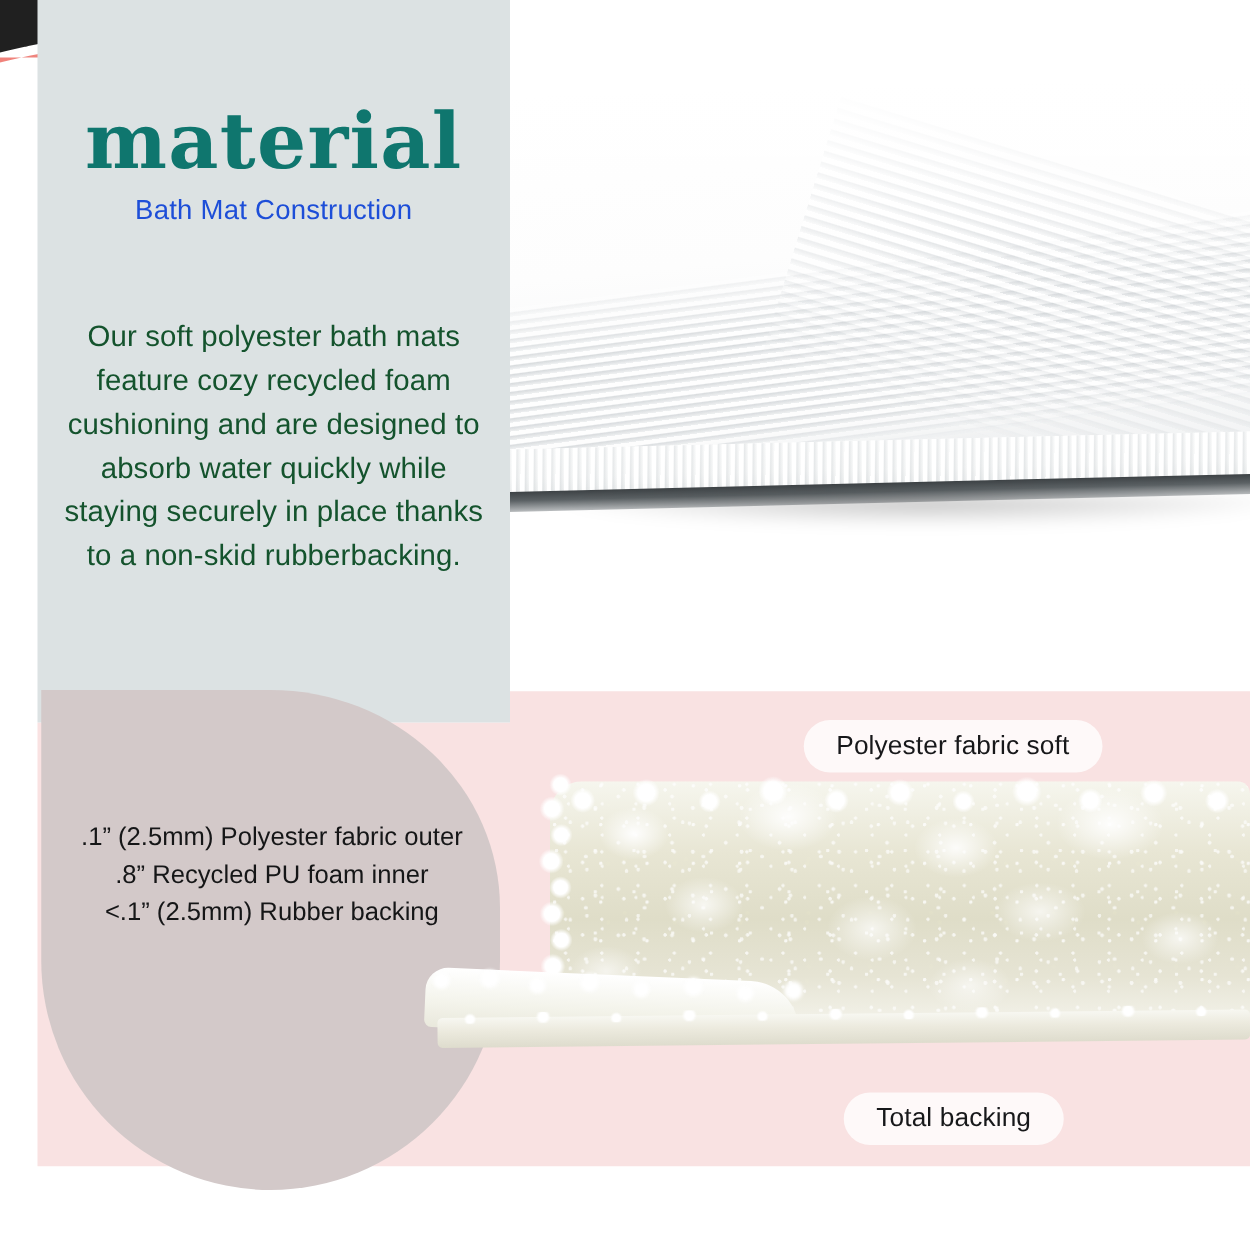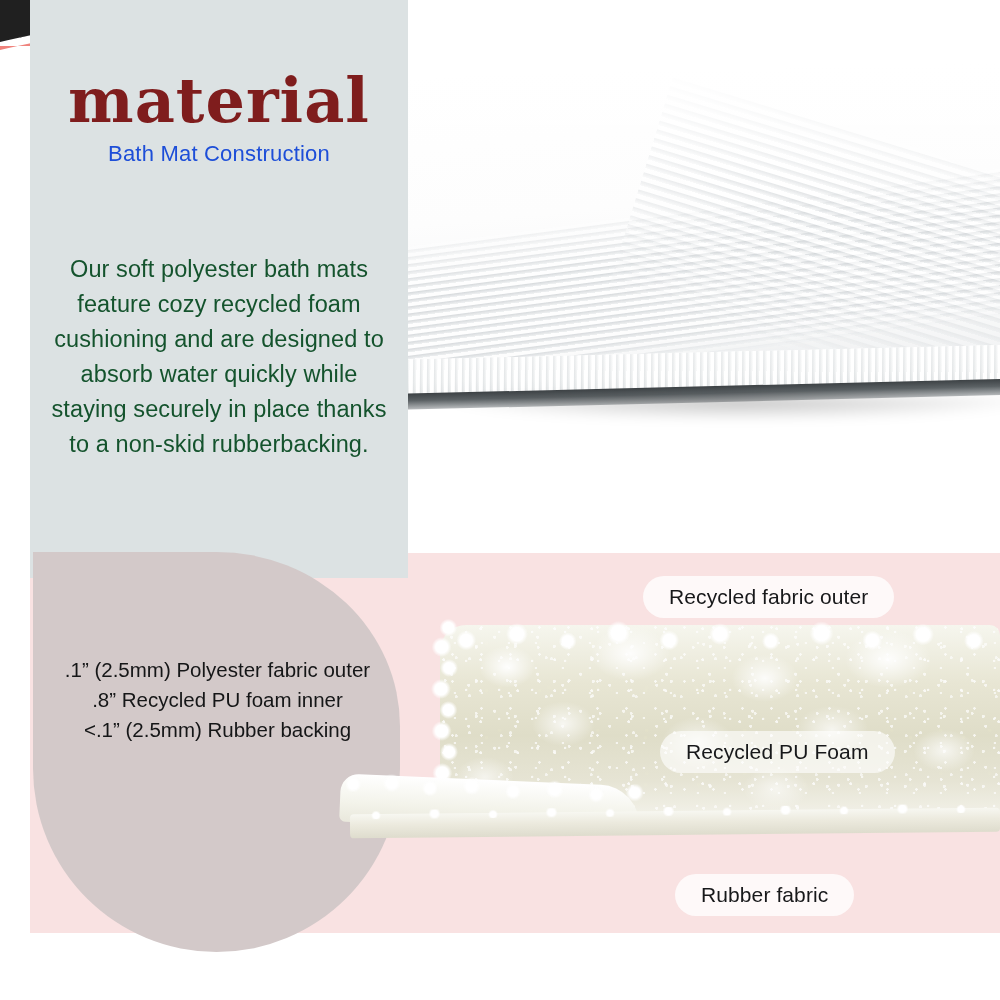--- a/index.html
+++ b/index.html
@@ -251,22 +251,22 @@
   .heading-wrap{
     position:absolute;left:30px;top:72px;width:378px;
     text-align:center;z-index:6;
   }
   .heading{
     font-family:"DejaVu Serif", serif;
     font-weight:700;
     font-size:62px;
     line-height:.95;
     letter-spacing:1px;
-    color:#7f1d1d;
-    margin:0;
+    color:#0f766e;
+    margin:12px;
   }
   .subheading{
     font-family:"Liberation Sans", sans-serif;
     font-size:22px;
     font-weight:400;
     color:#1d4ed8;
     margin:10px 0 0 0;
     letter-spacing:.2px;
   }
   .body-copy{
@@ -409,17 +409,16 @@
   </div>
 
   <p class="body-copy">Our soft polyester bath mats feature cozy recycled foam cushioning and are designed to absorb water quickly while staying securely in place thanks to a non-skid rubberbacking.</p>
 
   <div class="spec-block">
     <p class="spec-line">.1” (2.5mm) Polyester fabric outer</p>
     <p class="spec-line">.8” Recycled PU foam inner</p>
     <p class="spec-line">&lt;.1” (2.5mm) Rubber backing</p>
   </div>
 
-  <div class="pill pill-outer">Recycled fabric outer</div>
-  <div class="pill pill-foam">Recycled PU Foam</div>
-  <div class="pill pill-rubber">Rubber fabric</div>
+  <div class="pill pill-outer">Polyester fabric soft</div>
+  <div class="pill pill-rubber">Total backing</div>
 
 </div>
 
 </body></html>

